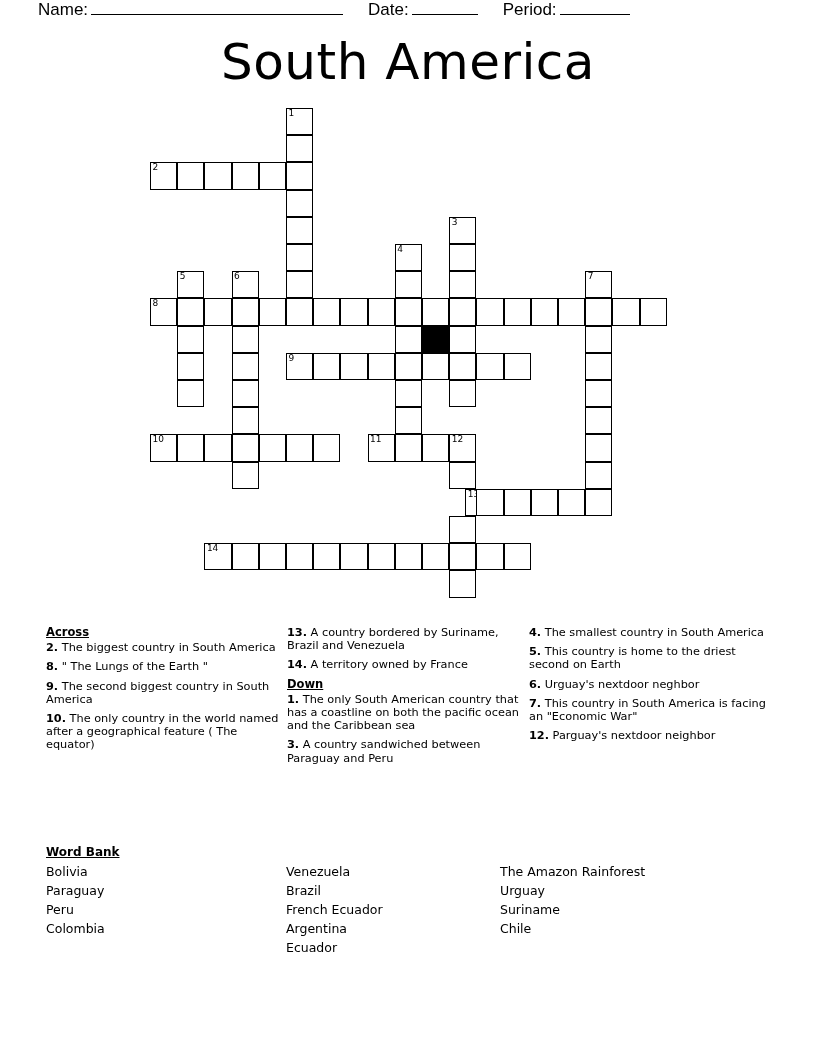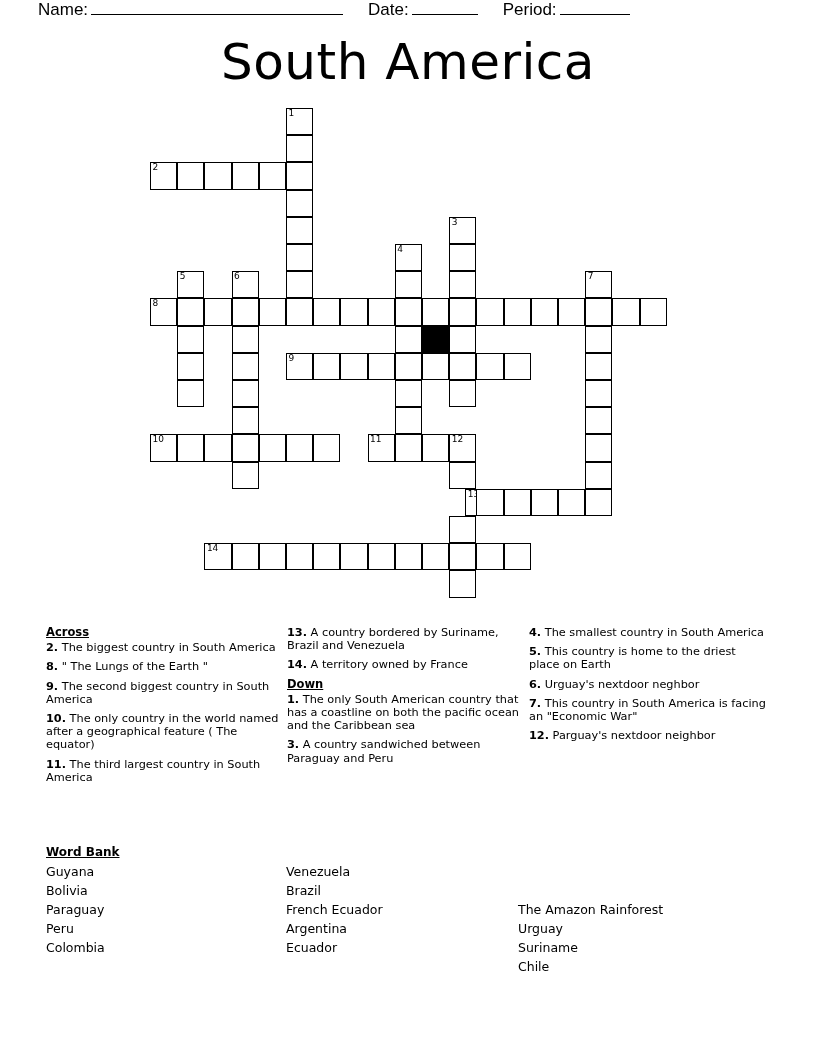--- a/index.html
+++ b/index.html
@@ -129,21 +129,21 @@
   }
   .wb-col {
     position: absolute;
     top: 0;
     font-family: "DejaVu Sans", sans-serif;
     font-size: 12.5px;
     line-height: 19px;
   }
   #wb-col-1 { left: 0px;   width: 230px; }
   #wb-col-2 { left: 240px; width: 230px; }
-  #wb-col-3 { left: 472px; width: 250px; margin-top: 38px; }
+  #wb-col-3 { left: 454px; width: 250px; }
   .wb-word { white-space: nowrap; }
 </style>
 </head>
 <body>
 
 <div id="header-row">
   <span class="hdr-label">Name:</span>
   <span class="hdr-rule rule-name"></span>
   <span class="hdr-gap"></span>
   <span class="hdr-label">Date:</span>
@@ -286,43 +286,41 @@
     <div class="xw-cell" style="left: 299.2px; top: 462.4px;"></div>
   </div>
 
 <div id="clues-area">
   <div class="clue-col" id="clue-col-1">
       <div class="clue-heading">Across</div>
       <div class="clue-item"><span class="clue-num">2.</span><span class="clue-text"> The biggest country in South America</span></div>
       <div class="clue-item"><span class="clue-num">8.</span><span class="clue-text"> " The Lungs of the Earth "</span></div>
       <div class="clue-item"><span class="clue-num">9.</span><span class="clue-text"> The second biggest country in South America</span></div>
       <div class="clue-item"><span class="clue-num">10.</span><span class="clue-text"> The only country in the world named after a geographical feature ( The equator)</span></div>
-      <div class="clue-item"><span class="clue-num">11.</span><span class="clue-text"> The third largest country in South America</span></div>
     </div>
   <div class="clue-col" id="clue-col-2">
       <div class="clue-item"><span class="clue-num">13.</span><span class="clue-text"> A country bordered by Suriname, Brazil and Venezuela</span></div>
       <div class="clue-item"><span class="clue-num">14.</span><span class="clue-text"> A territory owned by France</span></div>
       <div class="clue-heading">Down</div>
       <div class="clue-item"><span class="clue-num">1.</span><span class="clue-text"> The only South American country that has a coastline on both the pacific ocean and the Caribbean sea</span></div>
       <div class="clue-item"><span class="clue-num">3.</span><span class="clue-text"> A country sandwiched between Paraguay and Peru</span></div>
     </div>
   <div class="clue-col" id="clue-col-3">
       <div class="clue-item"><span class="clue-num">4.</span><span class="clue-text"> The smallest country in South America</span></div>
-      <div class="clue-item"><span class="clue-num">5.</span><span class="clue-text"> This country is home to the driest place on Earth</span></div>
+      <div class="clue-item"><span class="clue-num">5.</span><span class="clue-text"> This country is home to the driest second on Earth</span></div>
       <div class="clue-item"><span class="clue-num">6.</span><span class="clue-text"> Urguay's nextdoor neghbor</span></div>
       <div class="clue-item"><span class="clue-num">7.</span><span class="clue-text"> This country in South America is facing an "Economic War"</span></div>
       <div class="clue-item"><span class="clue-num">12.</span><span class="clue-text"> Parguay's nextdoor neighbor</span></div>
     </div>
 </div>
 
 <div id="word-bank">
   <div id="word-bank-title">Word Bank</div>
   <div id="word-bank-columns">
     <div class="wb-col" id="wb-col-1">
-        <div class="wb-word">Guyana</div>
         <div class="wb-word">Bolivia</div>
         <div class="wb-word">Paraguay</div>
         <div class="wb-word">Peru</div>
         <div class="wb-word">Colombia</div>
       </div>
     <div class="wb-col" id="wb-col-2">
         <div class="wb-word">Venezuela</div>
         <div class="wb-word">Brazil</div>
         <div class="wb-word">French Ecuador</div>
         <div class="wb-word">Argentina</div>

